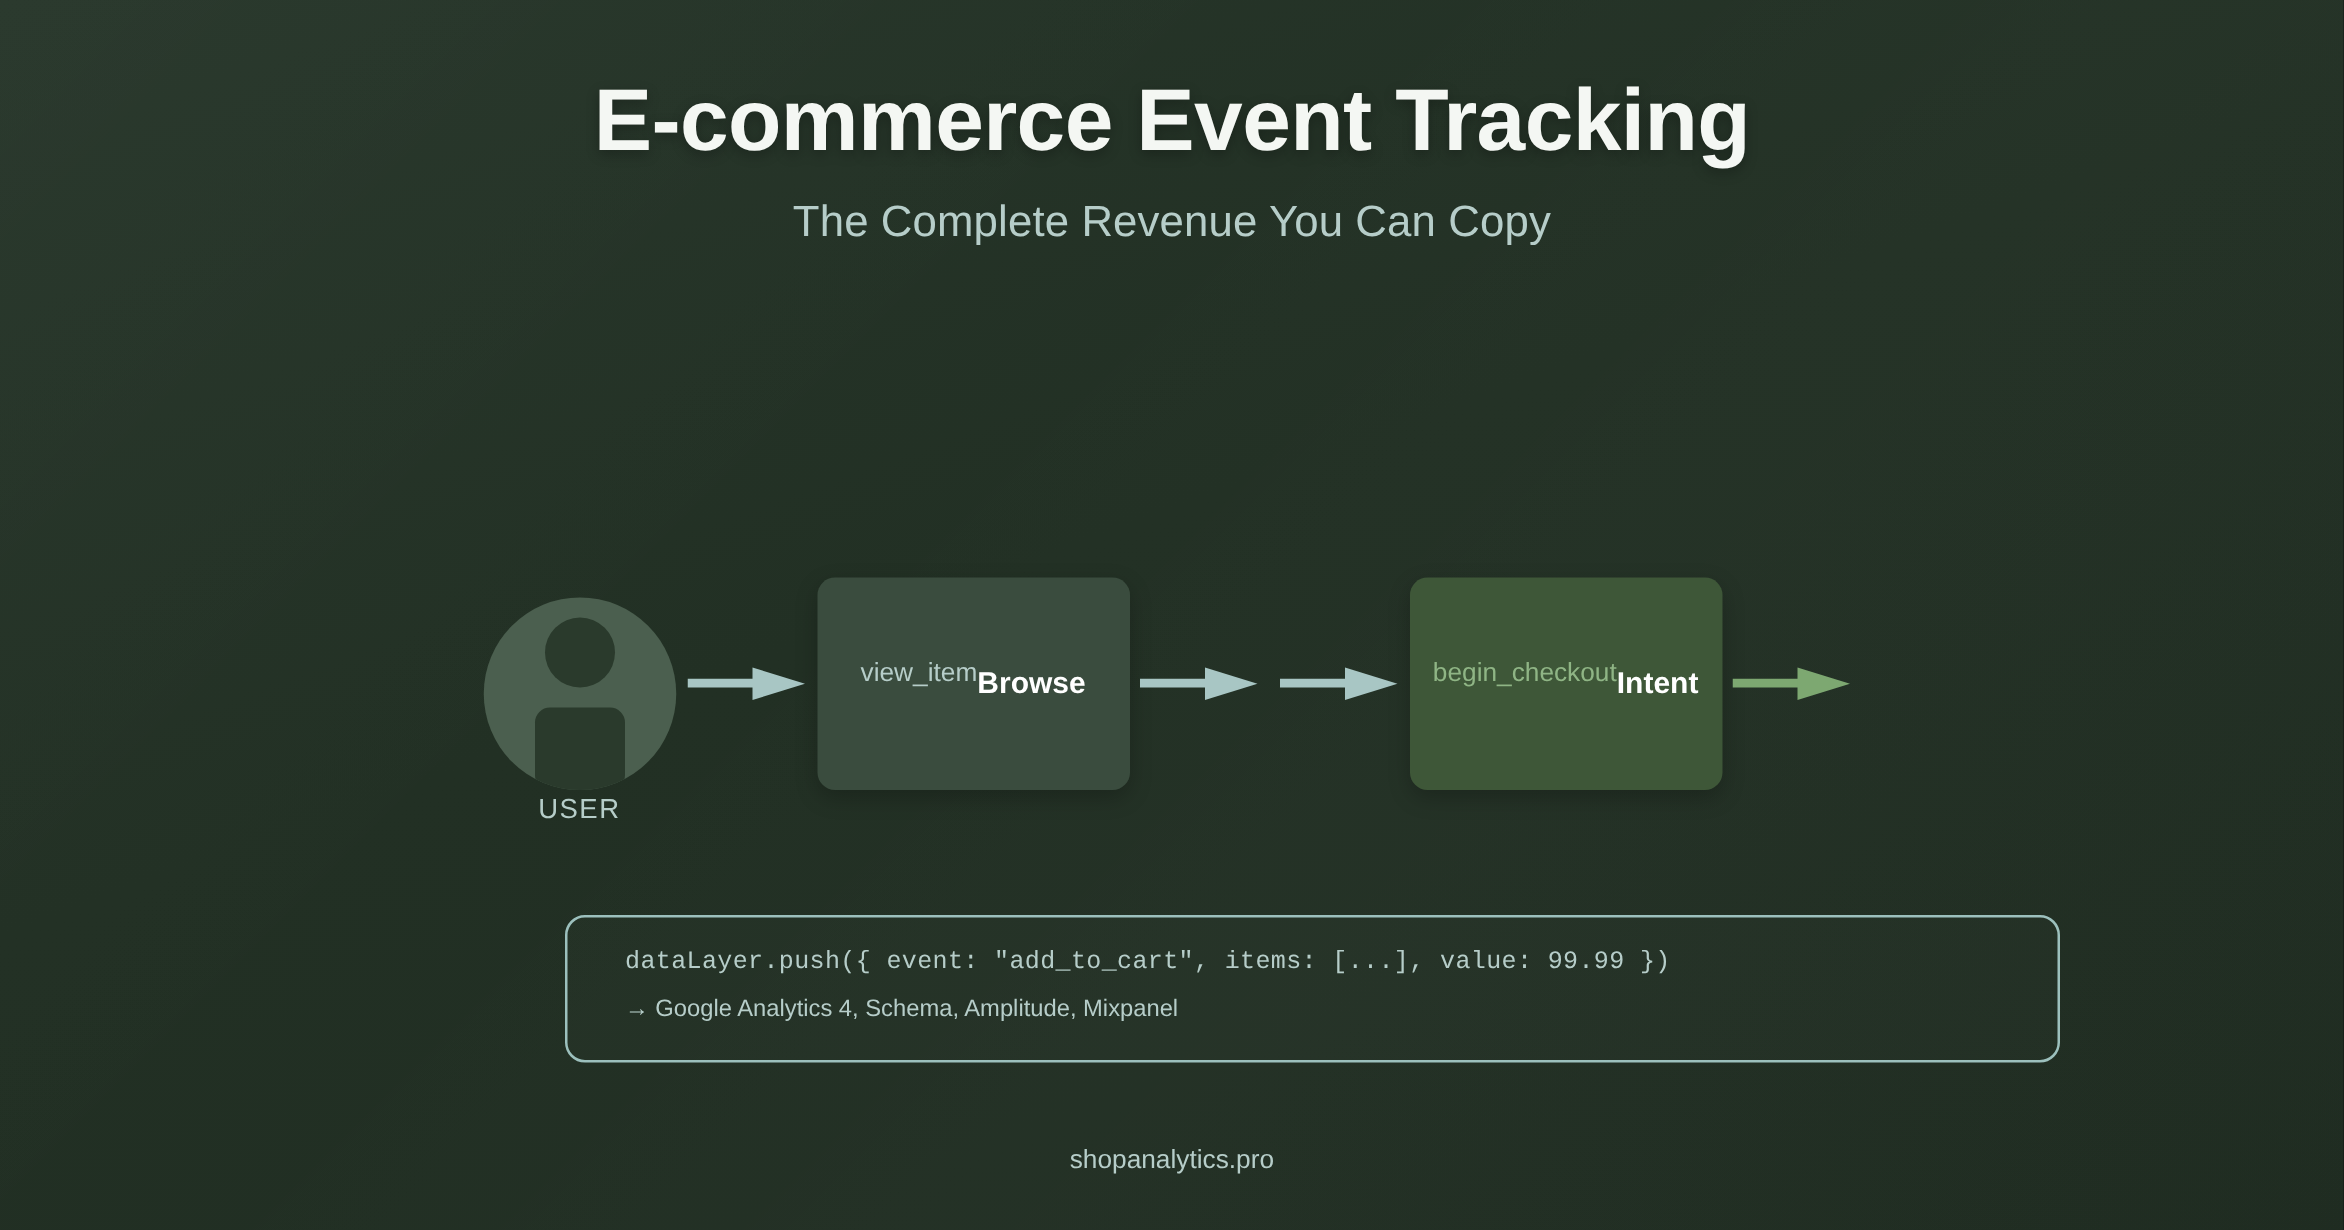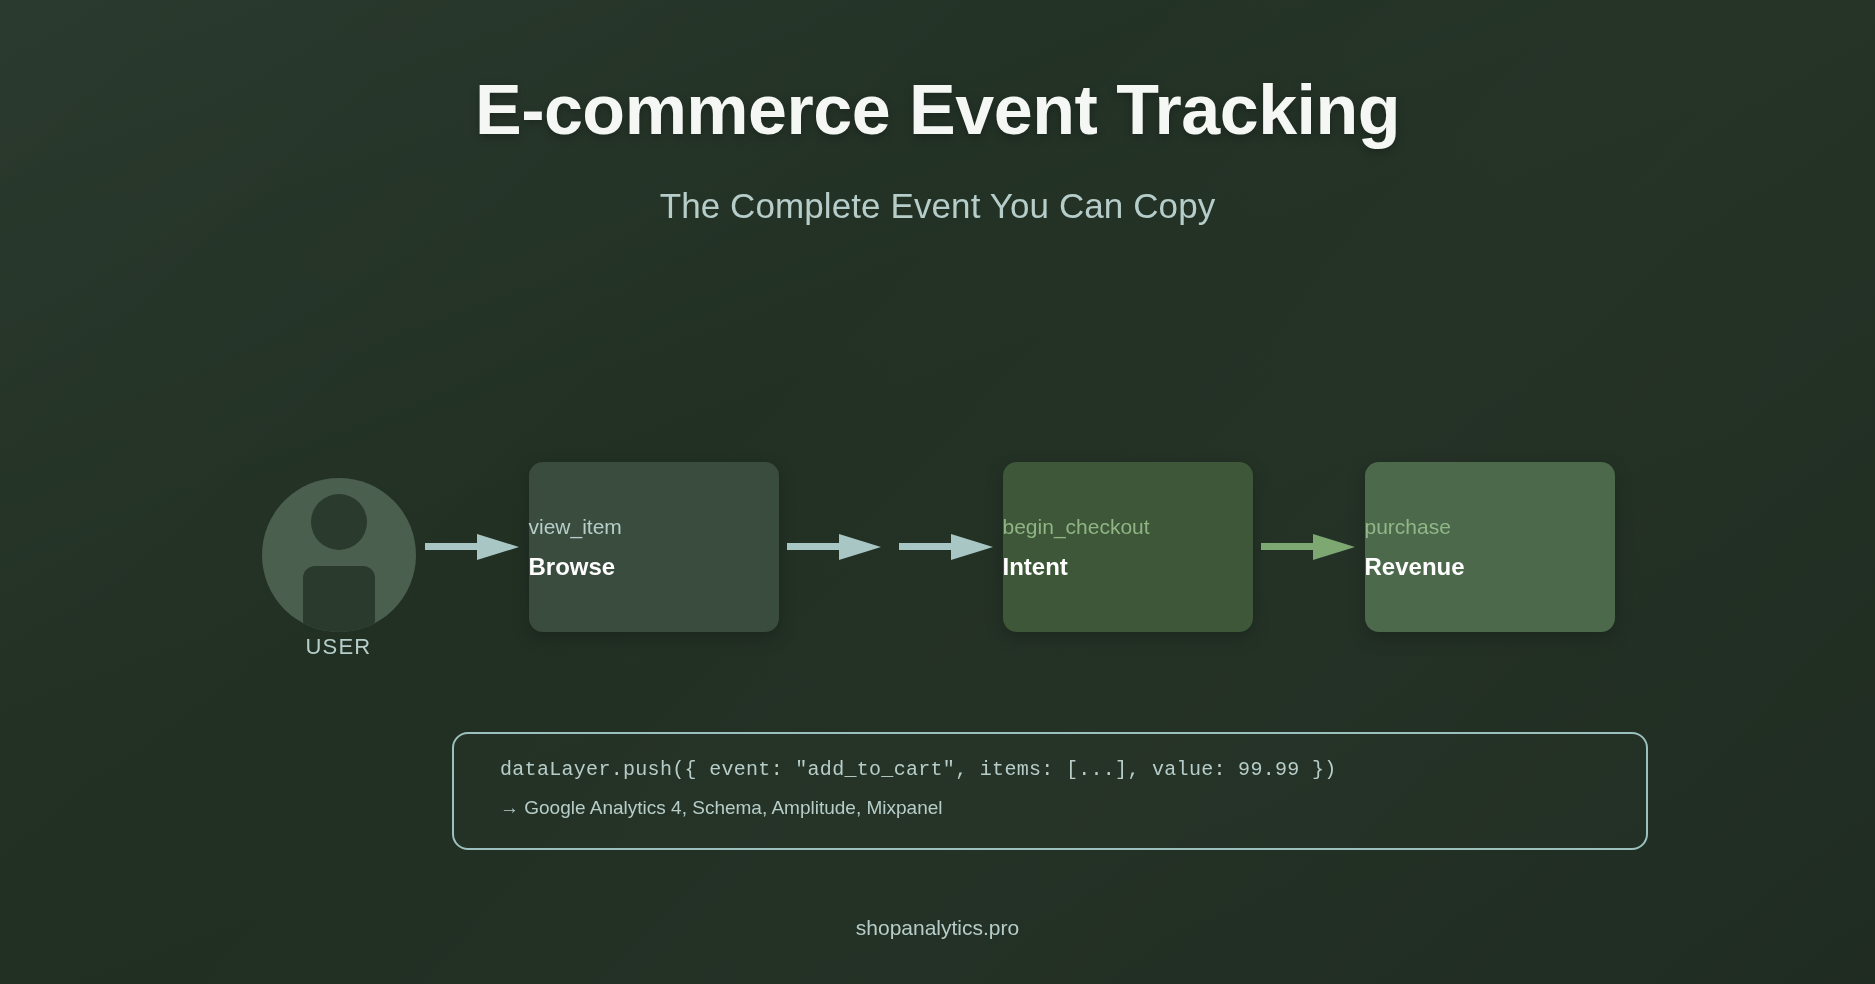--- a/index.html
+++ b/index.html
@@ -22,21 +22,21 @@
   
   .header {
     position: absolute;
     top: 0;
     left: 0;
     width: 100%;
     text-align: center;
     pointer-events: none;
   }
   .title {
-    margin: 16px;
+    margin: 2px;
     padding-top: 58px;
     font-size: 70px;
     font-weight: 700;
     letter-spacing: -0.5px;
     color: #f4f7f3;
     line-height: 1.05;
     text-shadow: 0 3px 10px rgba(0,0,0,0.28);
   }
   .subtitle {
     margin: 0;
@@ -117,21 +117,22 @@
     flex: 0 0 auto;
   }
   .arrow svg { display: block; }
 
   
   .node {
     width: 250px;
     height: 170px;
     border-radius: 14px;
     display: flex;
-    flex-direction: column;
+    flex-direction: row;
+    align-items: center;
     justify-content: center;
     box-shadow: 0 6px 18px rgba(0,0,0,0.22);
     flex: 0 0 auto;
   }
   .node .event {
     font-size: 21px;
     line-height: 1;
     margin-bottom: 18px;
     font-weight: 400;
   }
@@ -180,21 +181,21 @@
     color: #b6cdc9;
   }
 </style>
 </head>
 <body>
 
 <div class="stage">
 
   <div class="header">
     <h1 class="title">E-commerce Event Tracking</h1>
-    <p class="subtitle">The Complete Event You Can Copy</p>
+    <p class="subtitle">The Complete Revenue You Can Copy</p>
   </div>
 
   <div class="flow">
 
     <div class="user-block">
       <div class="avatar">
         <div class="avatar-head"></div>
         <div class="avatar-body"></div>
       </div>
       <div class="user-label">USER</div>
@@ -232,24 +233,20 @@
       <div class="stage-name">Intent</div>
     </div>
 
     <div class="arrow">
       <svg width="96" height="34" viewBox="0 0 96 34">
         <rect x="0" y="13" width="62" height="7" fill="#7da871"></rect>
         <polygon points="52,4 52,30 94,17" fill="#7da871"></polygon>
       </svg>
     </div>
 
-    <div class="node" style="background: rgb(76, 106, 75);">
-      <div class="event" style="color: rgb(145, 183, 137);">purchase</div>
-      <div class="stage-name">Revenue</div>
-    </div>
 
   </div>
 
   <div class="code-panel" style="border-color: rgb(156, 192, 189);">
     <div class="code-line">dataLayer.push({ event: "add_to_cart", items: [...], value: 99.99 })</div>
     <div class="dest-line">→ Google Analytics 4, Schema, Amplitude, Mixpanel</div>
   </div>
 
   <div class="footer">shopanalytics.pro</div>
 

